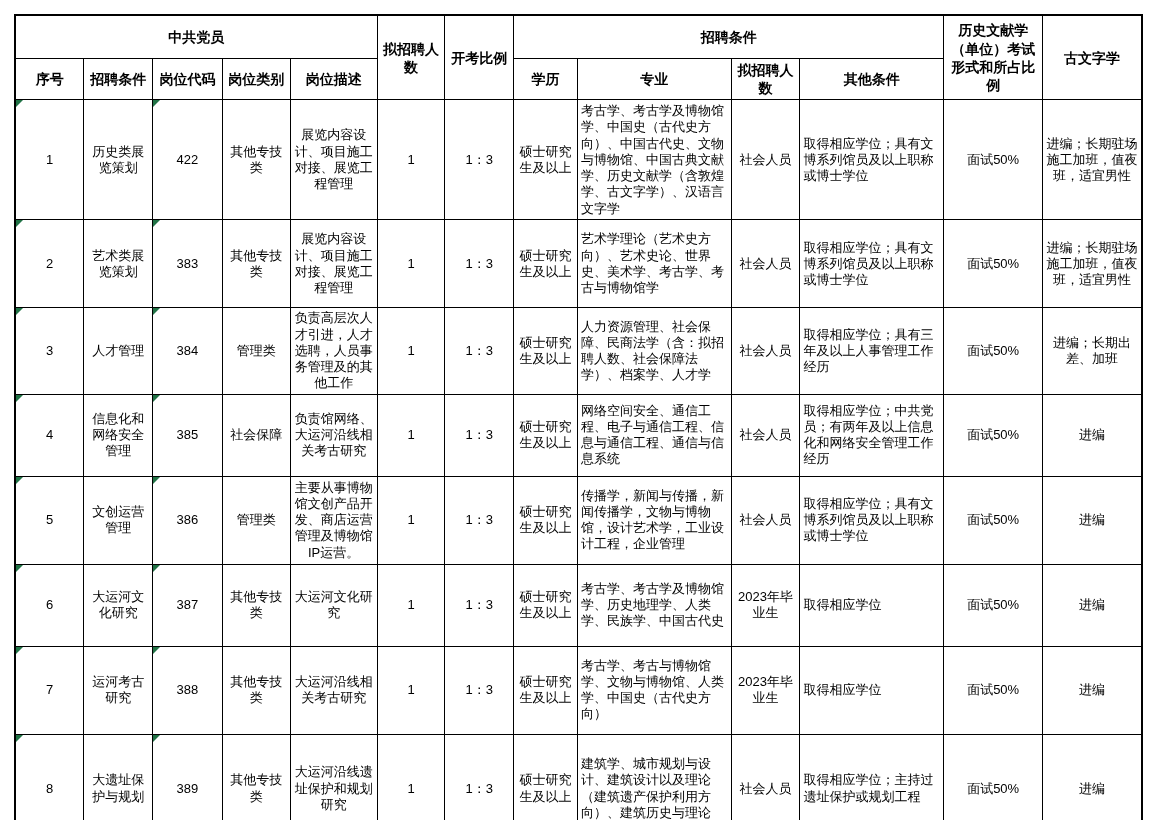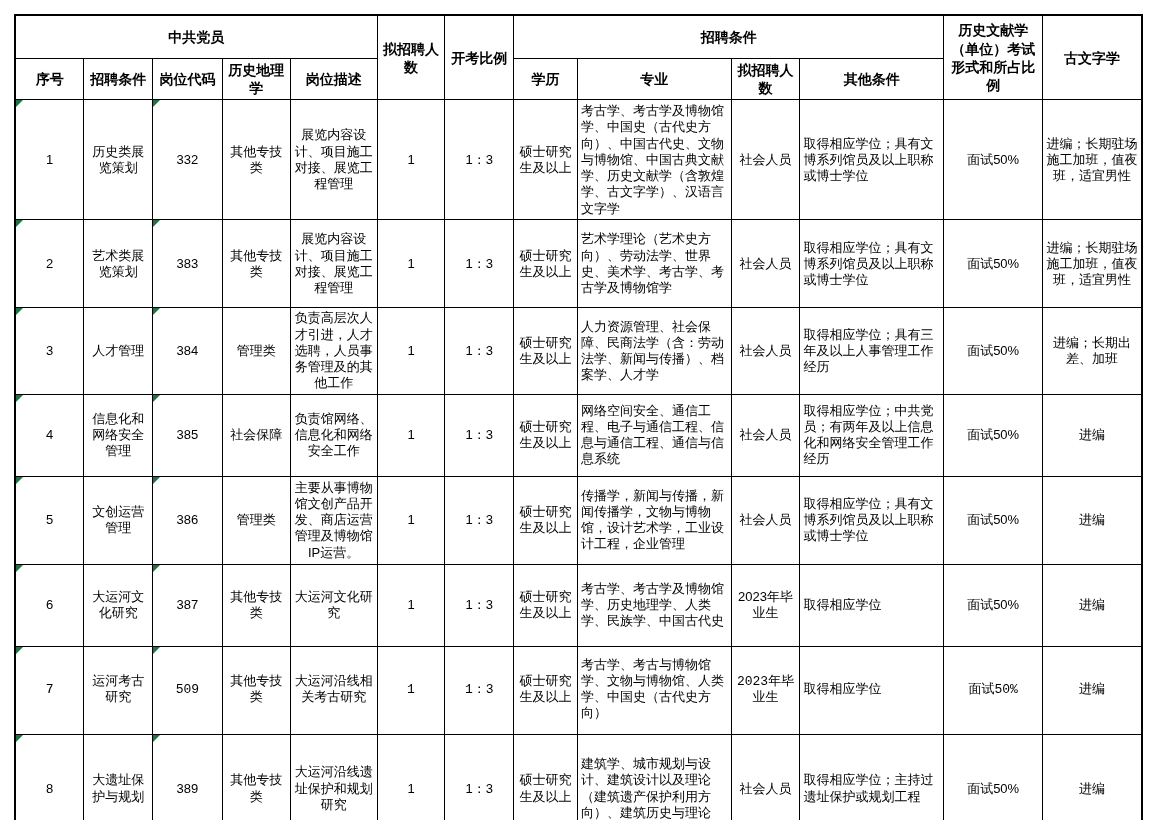--- a/index.html
+++ b/index.html
@@ -10,21 +10,21 @@
   td{font-size:13px;padding:2px 3px;text-align:center;vertical-align:middle;line-height:1.25;word-break:break-all;position:relative;color:#000;}
   td.tl{text-align:left;}
   thead tr:nth-child(1) th{height:38px;}
   thead tr:nth-child(2) th{height:34px;}
   tbody tr:nth-child(1) td{height:115px;}
   tbody tr:nth-child(2) td{height:83px;}
   tbody tr:nth-child(3) td{height:76px;}
   tbody tr:nth-child(4) td{height:77px;}
   tbody tr:nth-child(5) td{height:83px;}
   tbody tr:nth-child(6) td{height:77px;}
-  tbody tr:nth-child(7) td{height:83px;font-family:Liberation Mono, monospace;}
+  tbody tr:nth-child(7) td{height:83px;}
   tbody tr:nth-child(8) td{height:104px;}
   .tri{position:absolute;top:0;left:0;width:0;height:0;border-top:7px solid #217346;border-right:7px solid transparent;}
 </style>
 </head>
 <body>
 
 <table>
   <colgroup>
     <col style="width:68px">
       <col style="width:68px">
@@ -46,34 +46,34 @@
       <th rowspan="2">拟招聘人数</th>
       <th rowspan="2">开考比例</th>
       <th colspan="4">招聘条件</th>
       <th rowspan="2">历史文献学（单位）考试形式和所占比例</th>
       <th rowspan="2">古文字学</th>
     </tr>
     <tr>
       <th>序号</th>
       <th>招聘条件</th>
       <th>岗位代码</th>
-      <th>历史地理学</th>
+      <th>岗位类别</th>
       <th>岗位描述</th>
       <th>学历</th>
       <th>专业</th>
       <th>拟招聘人数</th>
       <th>其他条件</th>
     </tr>
   </thead>
   <tbody>
 
     <tr>
       <td><span class="tri"></span><span>1</span></td>
       <td>历史类展览策划</td>
-      <td><span class="tri"></span><span>332</span></td>
+      <td><span class="tri"></span><span>422</span></td>
       <td>其他专技类</td>
       <td>展览内容设计、项目施工对接、展览工程管理</td>
       <td>1</td>
       <td>1：3</td>
       <td>硕士研究生及以上</td>
       <td class="tl">考古学、考古学及博物馆学、中国史（古代史方向）、中国古代史、文物与博物馆、中国古典文献学、历史文献学（含敦煌学、古文字学）、汉语言文字学</td>
       <td>社会人员</td>
       <td class="tl">取得相应学位；具有文博系列馆员及以上职称或博士学位</td>
       <td>面试50%</td>
       <td>进编；长期驻场施工加班，值夜班，适宜男性</td>
@@ -81,49 +81,49 @@
 
     <tr>
       <td><span class="tri"></span><span>2</span></td>
       <td>艺术类展览策划</td>
       <td><span class="tri"></span><span>383</span></td>
       <td>其他专技类</td>
       <td>展览内容设计、项目施工对接、展览工程管理</td>
       <td>1</td>
       <td>1：3</td>
       <td>硕士研究生及以上</td>
-      <td class="tl">艺术学理论（艺术史方向）、劳动法学、世界史、美术学、考古学、考古学及博物馆学</td>
+      <td class="tl">艺术学理论（艺术史方向）、艺术史论、世界史、美术学、考古学、考古与博物馆学</td>
       <td>社会人员</td>
       <td class="tl">取得相应学位；具有文博系列馆员及以上职称或博士学位</td>
       <td>面试50%</td>
       <td>进编；长期驻场施工加班，值夜班，适宜男性</td>
     </tr>
 
     <tr>
       <td><span class="tri"></span><span>3</span></td>
       <td>人才管理</td>
       <td><span class="tri"></span><span>384</span></td>
       <td>管理类</td>
       <td>负责高层次人才引进，人才选聘，人员事务管理及的其他工作</td>
       <td>1</td>
       <td>1：3</td>
       <td>硕士研究生及以上</td>
-      <td class="tl">人力资源管理、社会保障、民商法学（含：劳动法学、新闻与传播）、档案学、人才学</td>
+      <td class="tl">人力资源管理、社会保障、民商法学（含：拟招聘人数、社会保障法学）、档案学、人才学</td>
       <td>社会人员</td>
       <td class="tl">取得相应学位；具有三年及以上人事管理工作经历</td>
       <td>面试50%</td>
       <td>进编；长期出差、加班</td>
     </tr>
 
     <tr>
       <td><span class="tri"></span><span>4</span></td>
       <td>信息化和网络安全管理</td>
       <td><span class="tri"></span><span>385</span></td>
       <td>社会保障</td>
-      <td>负责馆网络、信息化和网络安全工作</td>
+      <td>负责馆网络、大运河沿线相关考古研究</td>
       <td>1</td>
       <td>1：3</td>
       <td>硕士研究生及以上</td>
       <td class="tl">网络空间安全、通信工程、电子与通信工程、信息与通信工程、通信与信息系统</td>
       <td>社会人员</td>
       <td class="tl">取得相应学位；中共党员；有两年及以上信息化和网络安全管理工作经历</td>
       <td>面试50%</td>
       <td>进编</td>
     </tr>
 
@@ -155,21 +155,21 @@
       <td class="tl">考古学、考古学及博物馆学、历史地理学、人类学、民族学、中国古代史</td>
       <td>2023年毕业生</td>
       <td class="tl">取得相应学位</td>
       <td>面试50%</td>
       <td>进编</td>
     </tr>
 
     <tr>
       <td><span class="tri"></span><span>7</span></td>
       <td>运河考古研究</td>
-      <td><span class="tri"></span><span>509</span></td>
+      <td><span class="tri"></span><span>388</span></td>
       <td>其他专技类</td>
       <td>大运河沿线相关考古研究</td>
       <td>1</td>
       <td>1：3</td>
       <td>硕士研究生及以上</td>
       <td class="tl">考古学、考古与博物馆学、文物与博物馆、人类学、中国史（古代史方向）</td>
       <td>2023年毕业生</td>
       <td class="tl">取得相应学位</td>
       <td>面试50%</td>
       <td>进编</td>

